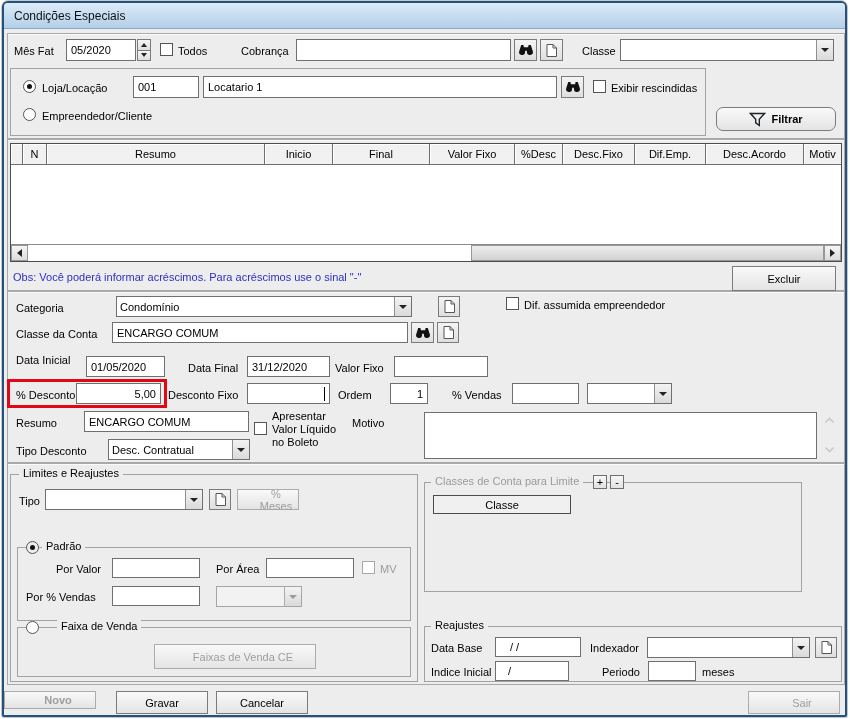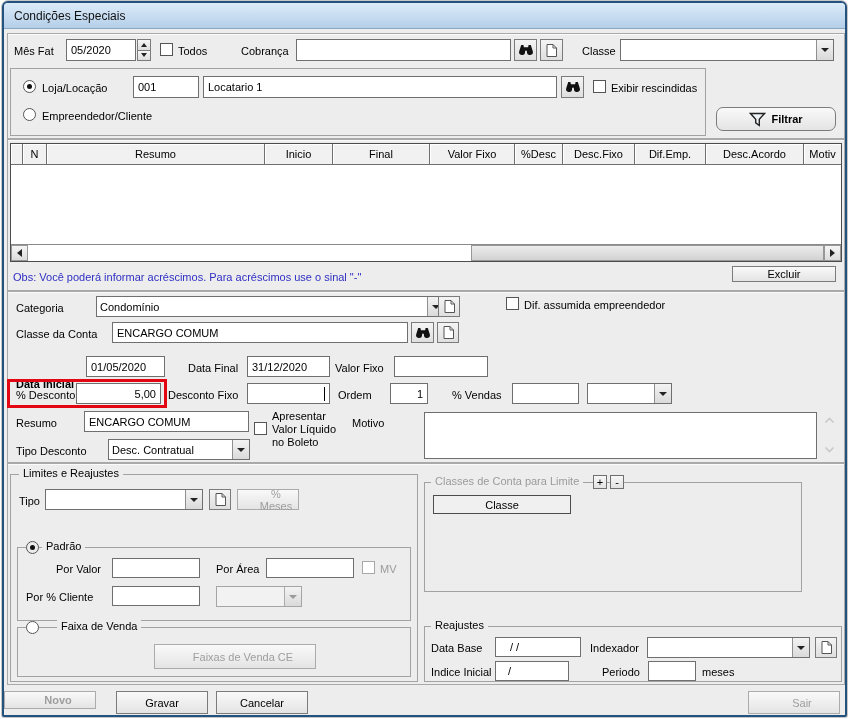--- a/index.html
+++ b/index.html
@@ -164,26 +164,26 @@
             <span class="tri-l"></span>
           </div>
         <div class="sthumb" style="left:460px; width:353px;"></div>
         <div class="sarr" style="right:0;">
             <span class="tri-r"></span>
           </div>
       </div>
     </div>
 
     <span class="lbl blue" style="left:9px; top:241px;">Obs: Você poderá informar acréscimos. Para acréscimos use o sinal "-"</span>
-    <button class="btn" style="left:728px; top:236px; width:104px; height:16px;">
+    <button class="btn" style="left:728px; top:236px; width:104px; height:25px;">
       <span>Excluir</span>
     </button>
 
     <span class="lbl" style="left:12px; top:272px;">Categoria</span>
-    <div class="combo" style="left:92px; top:266px; width:349px; height:21px;">
+    <div class="combo" style="left:112px; top:266px; width:296px; height:21px;">
       <div class="val">Condomínio</div>
       <div class="drop">
           <span class="tri-d"></span>
         </div>
     </div>
     <div class="icobtn" style="left:434px; top:266px; width:22px; height:21px;">
       <svg width="11" height="13" viewBox="0 0 11 13">
           <path d="M1 .5h6L10.5 4v8.5H1z" fill="#fff" stroke="#555"></path>
           <path d="M7 .5V4h3.5" fill="none" stroke="#555"></path>
         </svg>
@@ -198,21 +198,21 @@
           <path d="M3.2 1h2.2l.5 2.2h4.2L10.6 1h2.2l2 6.2a3 3 0 1 1-5.9.9V6.8H7.1v1.3a3 3 0 1 1-5.9-.9z" fill="#111"></path>
         </svg>
     </div>
     <div class="icobtn" style="left:433px; top:292px; width:22px; height:21px;">
       <svg width="11" height="13" viewBox="0 0 11 13">
           <path d="M1 .5h6L10.5 4v8.5H1z" fill="#fff" stroke="#555"></path>
           <path d="M7 .5V4h3.5" fill="none" stroke="#555"></path>
         </svg>
     </div>
 
-    <span class="lbl" style="left:12px; top:348px;font-weight:bold;">Data Inicial</span>
+    <span class="lbl" style="left:12px; top:324px;">Data Inicial</span>
     <div class="tb" style="left:82px; top:326px; width:79px; height:21px;">01/05/2020</div>
     <span class="lbl" style="left:184px; top:332px;">Data Final</span>
     <div class="tb" style="left:243px; top:326px; width:83px; height:21px;">31/12/2020</div>
     <span class="lbl" style="left:331px; top:332px;">Valor Fixo</span>
     <div class="tb" style="left:390px; top:326px; width:94px; height:21px;"></div>
 
     <div class="redbox" style="left:3px; top:349px; width:160px; height:29px;"></div>
     <span class="lbl" style="left:12px; top:359px;">% Desconto</span>
     <div class="tb right" style="left:72px; top:353px; width:85px; height:21px;">5,00</div>
     <span class="lbl" style="left:164px; top:359px;">Desconto Fixo</span>
@@ -277,21 +277,21 @@
 
       <div class="gb" style="left:6px; top:72px; width:394px; height:74px;">
         <div class="radio sel" style="left:8px; top:-7px; background:#ededed;"></div>
         <span class="gbt" style="left:24px;">Padrão</span>
         <span class="lbl" style="left:38px; top:15px;">Por Valor</span>
         <div class="tb" style="left:94px; top:10px; width:88px; height:20px;"></div>
         <span class="lbl" style="left:198px; top:15px;">Por Área</span>
         <div class="tb" style="left:248px; top:10px; width:88px; height:20px;"></div>
         <div class="chk dis" style="left:344px; top:13px;"></div>
         <span class="lbl gray" style="left:362px; top:15px;">MV</span>
-        <span class="lbl" style="left:8px; top:43px;">Por % Cliente</span>
+        <span class="lbl" style="left:8px; top:43px;">Por % Vendas</span>
         <div class="tb" style="left:94px; top:38px; width:88px; height:20px;"></div>
         <div class="combo dis" style="left:198px; top:38px; width:86px; height:21px;">
           <div class="val"></div>
           <div class="drop">
               <span class="tri-d"></span>
             </div>
         </div>
       </div>
 
       <div class="gb" style="left:6px; top:152px; width:394px; height:50px;">

